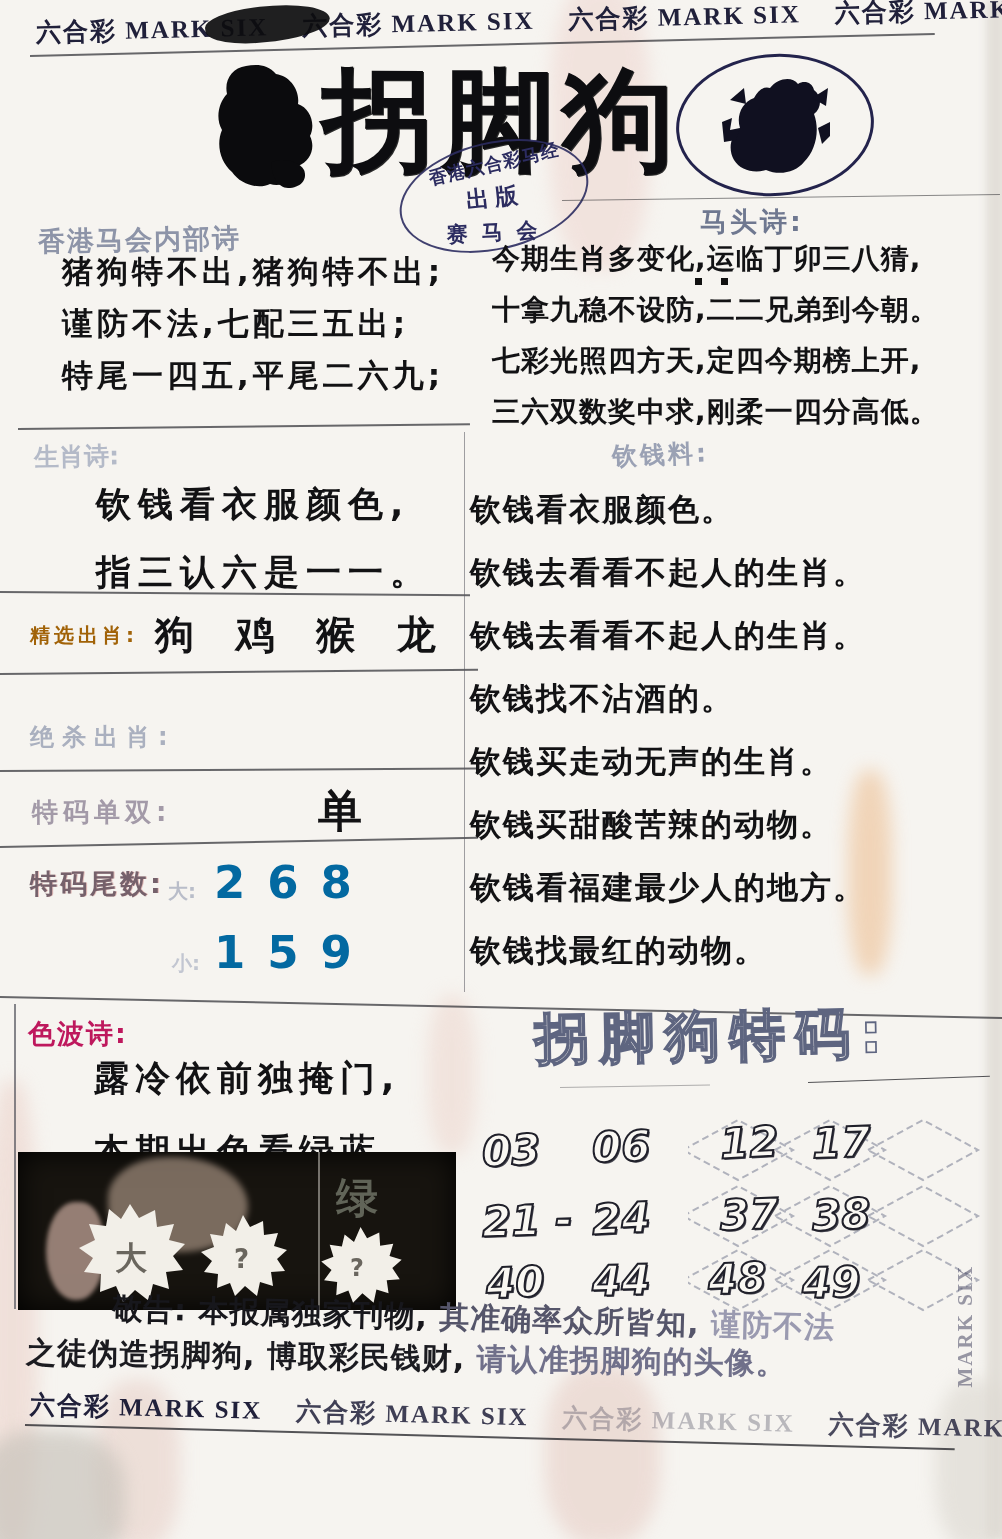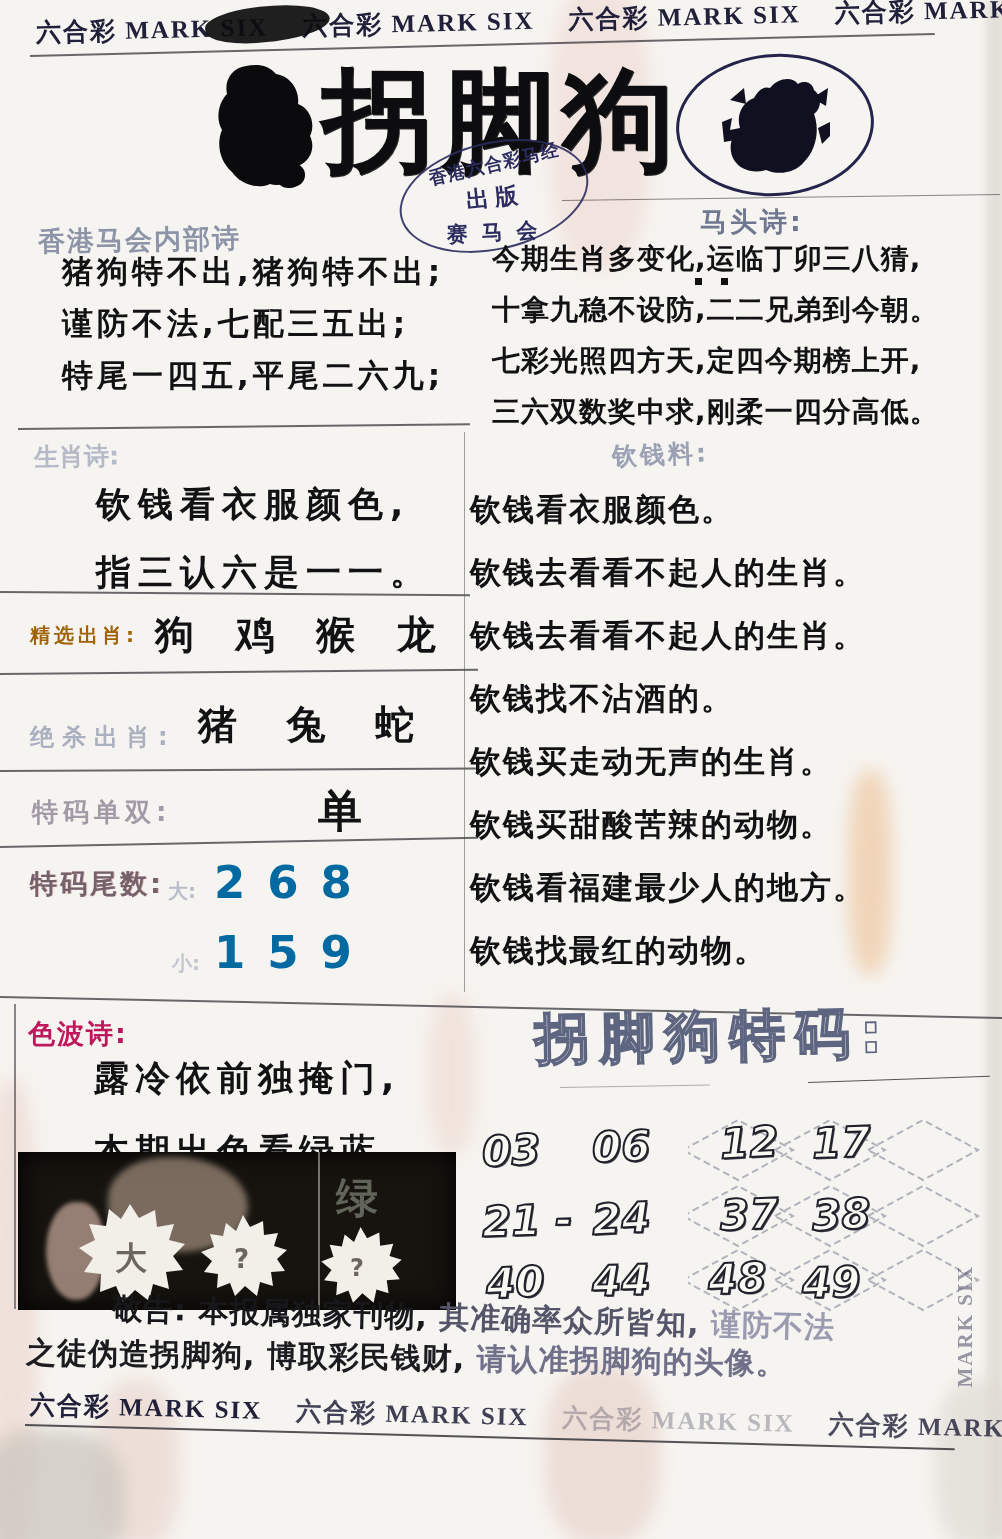--- a/index.html
+++ b/index.html
@@ -94,21 +94,20 @@
     <div>钦钱看衣服颜色,</div>
     <div>指三认六是一一。</div>
   </div>
   <div class="hr" style="left:0;top:591px;width:470px;transform:rotate(0.4deg);"></div>
 
   <div class="abs faded" style="left:30px;top:622px;font-size:20px;color:#a16207;letter-spacing:4px;">精选出肖:</div>
   <div class="abs ink" style="left:155px;top:608px;font-size:39px;letter-spacing:14px;">狗 鸡 猴 龙</div>
   <div class="hr" style="left:0;top:673px;width:478px;transform:rotate(-0.5deg);"></div>
 
   <div class="abs faded" style="left:30px;top:688px;font-size:24px;color:#aab0bf;letter-spacing:8px;margin-top:33px;">绝杀出肖:</div>
-  <div class="abs ink" style="left:198px;top:698px;font-size:39px;letter-spacing:18px;">猪 兔 蛇</div>
   <div class="hr" style="left:0;top:770px;width:478px;transform:rotate(-0.3deg);"></div>
 
   <div class="abs faded" style="left:32px;top:795px;font-size:26px;color:#a39aa8;letter-spacing:5px;">特码单双:</div>
   <div class="abs ink" style="left:318px;top:782px;font-size:44px;">单</div>
   <div class="hr" style="left:0;top:846px;width:478px;transform:rotate(-1.1deg);"></div>
 
   <div class="abs faded" style="left:30px;top:866px;font-size:27px;color:#75616b;letter-spacing:3px;text-shadow:1px 0 0 rgba(190,80,80,.35);">特码尾数:</div>
   <div class="abs faded" style="left:168px;top:878px;font-size:20px;color:#b9bdc9;">大:</div>
   <div class="abs digits" style="left:214px;top:856px;font-size:45px;">268</div>
   <div class="abs faded" style="left:172px;top:950px;font-size:20px;color:#c2c6d1;">小:</div>

